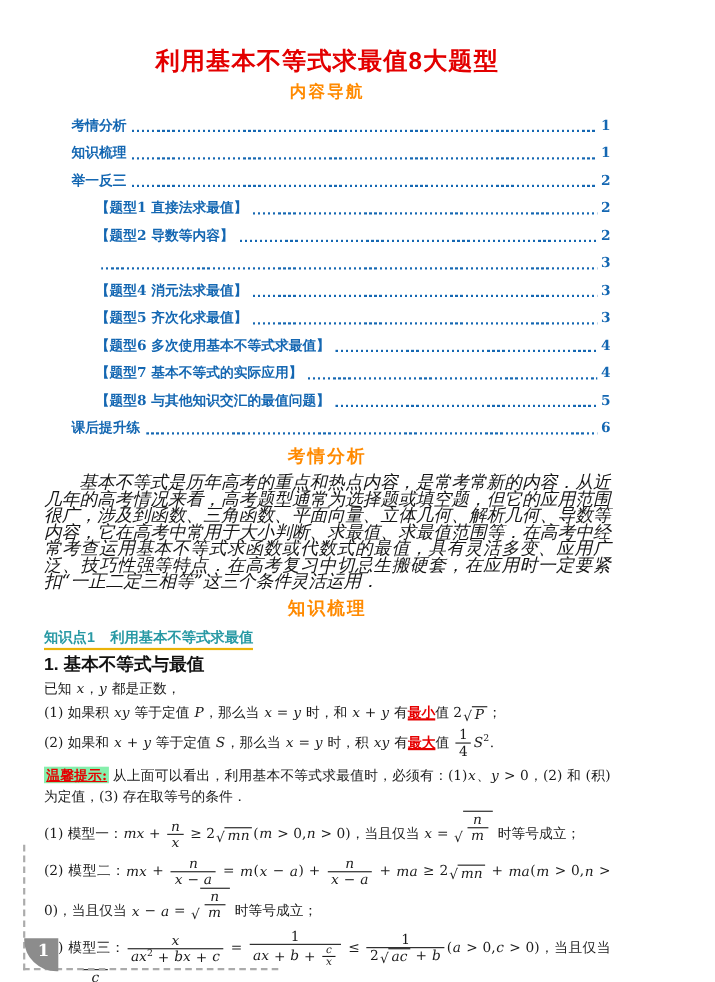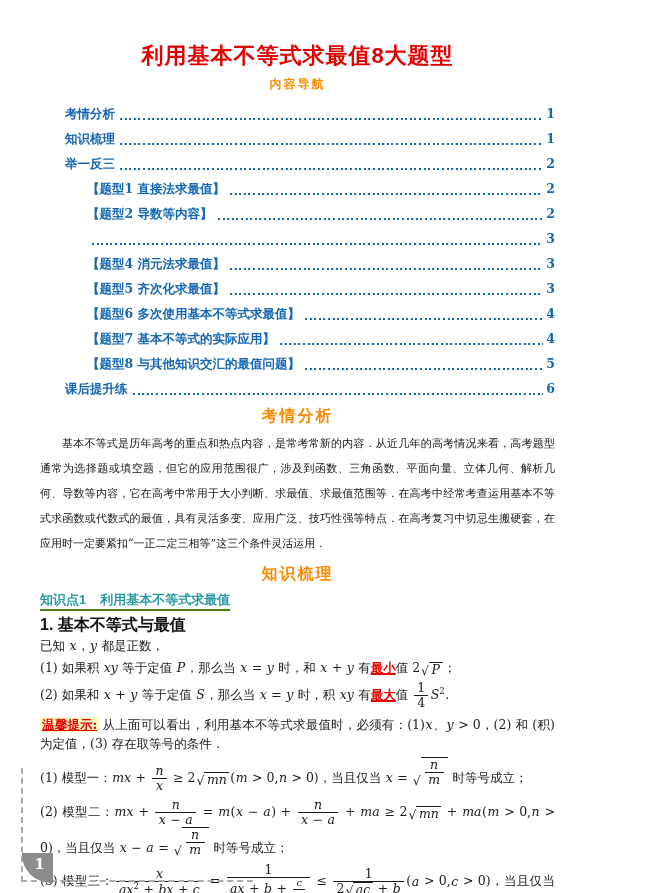--- a/index.html
+++ b/index.html
@@ -13,66 +13,66 @@
   
   .doc-title{
     text-align:center; font-family:"Liberation Sans","DejaVu Sans",sans-serif;
     font-weight:900; font-size:22px; line-height:28px; color:#e30000;
     letter-spacing:1px; margin:0 0 3px 0;
   }
   .nav-heading, .section-heading{
     text-align:center; font-family:"Liberation Sans","DejaVu Sans",sans-serif;
     font-weight:900; color:#ff8a00; letter-spacing:2px;
   }
-  .nav-heading{ font-size:12px; line-height:22px; margin:0 0 3px 0; }
+  .nav-heading{ font-size:15px; line-height:22px; margin:0 0 3px 0; }
   .section-heading{ font-size:16px; line-height:22px; margin:7px 0 4px 0; }
 
   
   .toc{ list-style:none; margin:2px 0 0 0; padding:0; }
   .toc li{
     display:flex; align-items:flex-end; height:25px;
     color:#1467b2; font-weight:bold; font-size:12.5px;
     padding-left:25px; cursor:pointer;
   }
   .toc li.lvl1{ padding-left:47px; }
   .toc .toc-label{ white-space:nowrap; line-height:18px; }
   .toc .toc-dots{
     flex:1; height:14px; margin:0 3px 3px 5px;
     background:repeating-linear-gradient(to right,#1467b2 0 2px,transparent 2px 4.6px) bottom/100% 2.2px no-repeat;
   }
   .toc .toc-page{ line-height:18px; }
 
   
   .para{
-    font-size:11px; line-height:25px; text-align:justify;
-    text-indent:2em; margin:2px 0 0 0; color:#141414;
+    font-size:16px; line-height:15px; text-align:justify;
+    text-indent:2em; margin:2px 0 0 0; color:#141414;font-style:italic;
   }
 
   
   .kp-heading{ margin:4px 0 4px 0; }
   .kp-heading .kp-inner{
-    display:inline-block; color:#2899a4; border-bottom:2px solid #4d7c0f;
+    display:inline-block; color:#2899a4; border-bottom:2px solid #eab308;
     font-family:"Liberation Sans","DejaVu Sans",sans-serif;
     font-weight:bold; font-size:13px; line-height:17px; padding-bottom:1px;
   }
   .kp-heading .kp-label{ margin-right:14px; }
   .subhead{
     font-family:"Liberation Sans","DejaVu Sans",sans-serif;
     font-weight:bold; font-size:16px; line-height:19px; margin:3px 0 2px 0; color:#111;
   }
 
   
   .mline{ font-size:12.5px; line-height:19px; margin:2px 0 3px 0; text-align:justify; }
   .mline.tall{ line-height:21px; margin:4px 0 5px 0; }
   .mx{ white-space:pre-wrap; }
   .mi{ font-style:italic; font-family:"DejaVu Serif",serif; padding:0 0.5px; }
   .mi sup{ font-size:0.68em; font-style:normal; }
   .mm{ color:#e60000; font-weight:bold; text-decoration:underline; text-decoration-thickness:1.5px; }
   .mtip{
-    background:#fef9c3; color:#e60000; font-weight:bold;
+    background:#86efac; color:#e60000; font-weight:bold;
     text-decoration:underline; text-decoration-color:#e60000;
     padding:0 2px; margin-right:3px;
   }
   .mfrac{ display:inline-block; vertical-align:middle; text-align:center; line-height:1.12; margin:0 2px; }
   .mfrac .fn,.mfrac .fd{ display:block; padding:0 3px; }
   .mfrac .fd{ border-top:1.3px solid #1a1a1a; }
   .mfrac .mfrac{ font-size:0.76em; }
   .msqrt{ display:inline-flex; align-items:flex-end; vertical-align:-0.22em; margin:0 1px; }
   .msqrt .msign{ line-height:1.05; }
   .msqrt .mrad{ border-top:1.3px solid #1a1a1a; line-height:1.15; padding:0 2px; }

